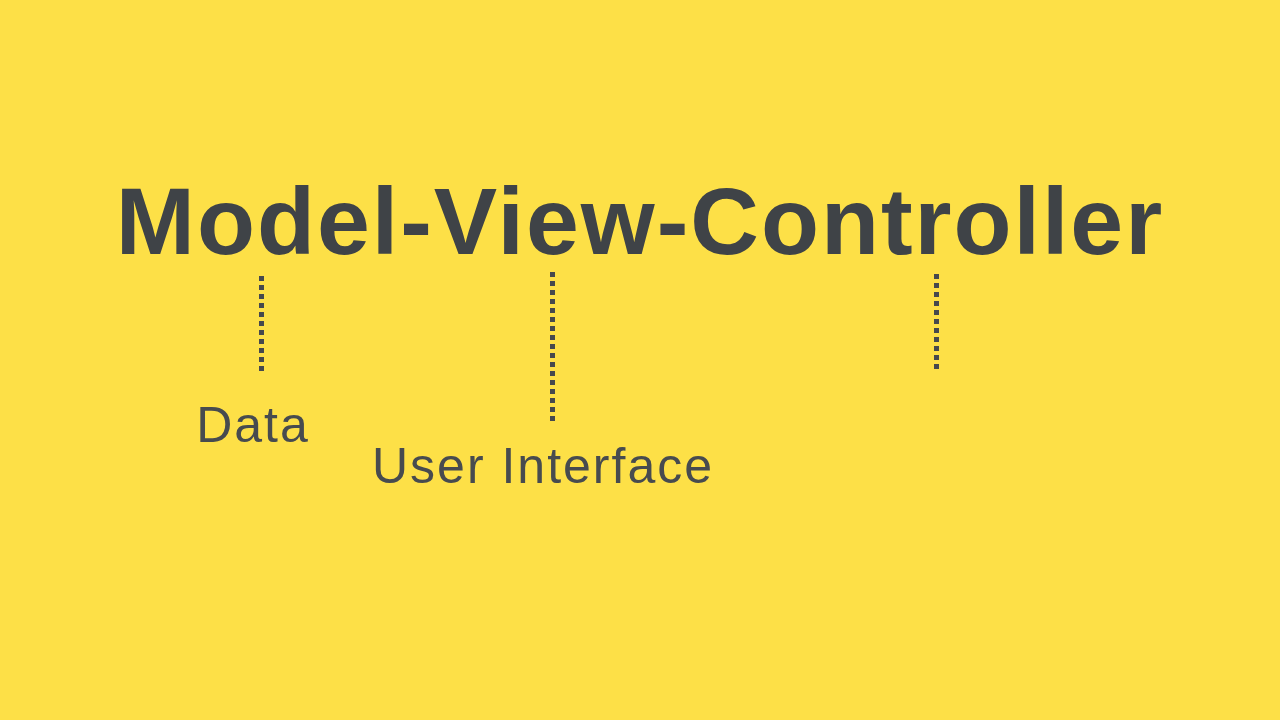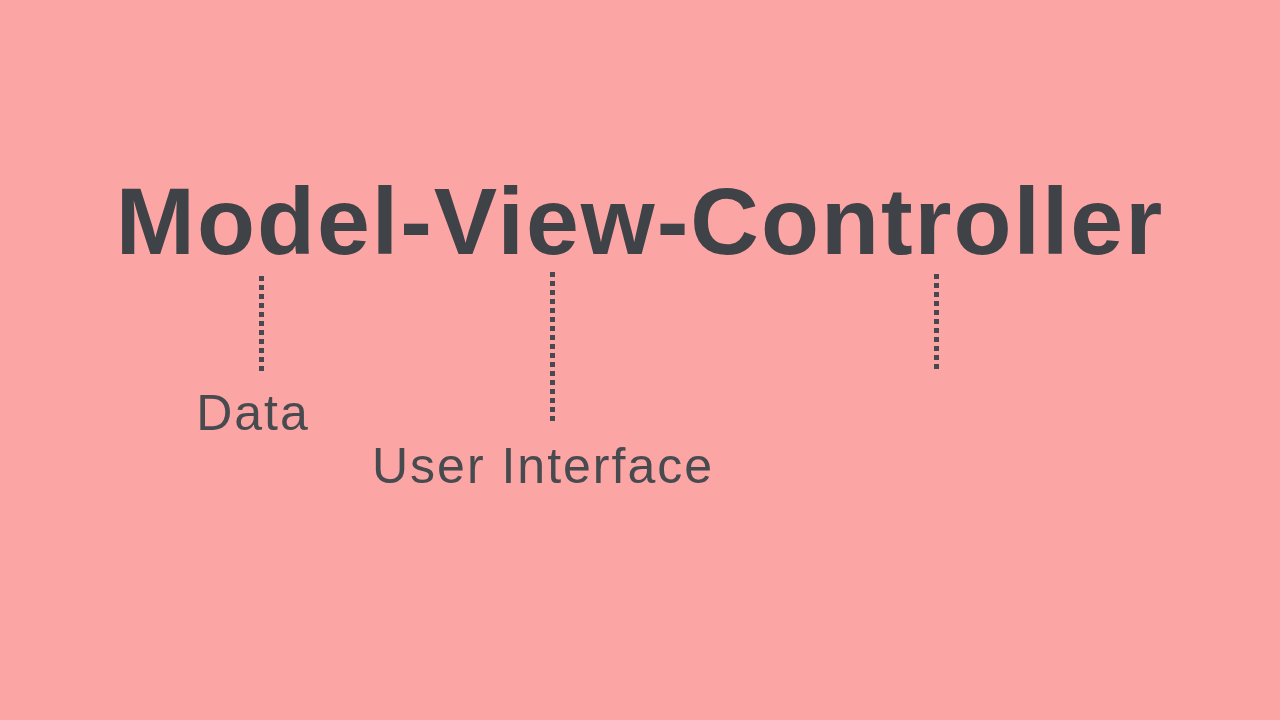--- a/index.html
+++ b/index.html
@@ -4,21 +4,21 @@
 <style>
   html, body {
     margin: 0;
     padding: 0;
     background: #ffffff;
   }
   .stage {
     position: relative;
     width: 1280px;
     height: 720px;
-    background: #fca5a5;
+    background: #fde047;
     overflow: hidden;
     font-family: "Liberation Sans", sans-serif;
   }
   .title {
     position: absolute;
     top: 174px;
     left: 0;
     width: 1280px;
     margin: 0;
     text-align: center;
@@ -62,21 +62,21 @@
     font-family: "Liberation Sans", sans-serif;
     font-weight: 300;
     font-size: 50px;
     line-height: 1;
     letter-spacing: 2px;
     color: #474b4f;
     white-space: nowrap;
   }
   .label-data {
     left: 253px;
-    top: 388px;
+    top: 400px;
   }
   .label-user-interface {
     left: 543px;
     top: 441px;
   }
   .label-coordinator {
     left: 924px;
     top: 388px;
   }
 </style>

